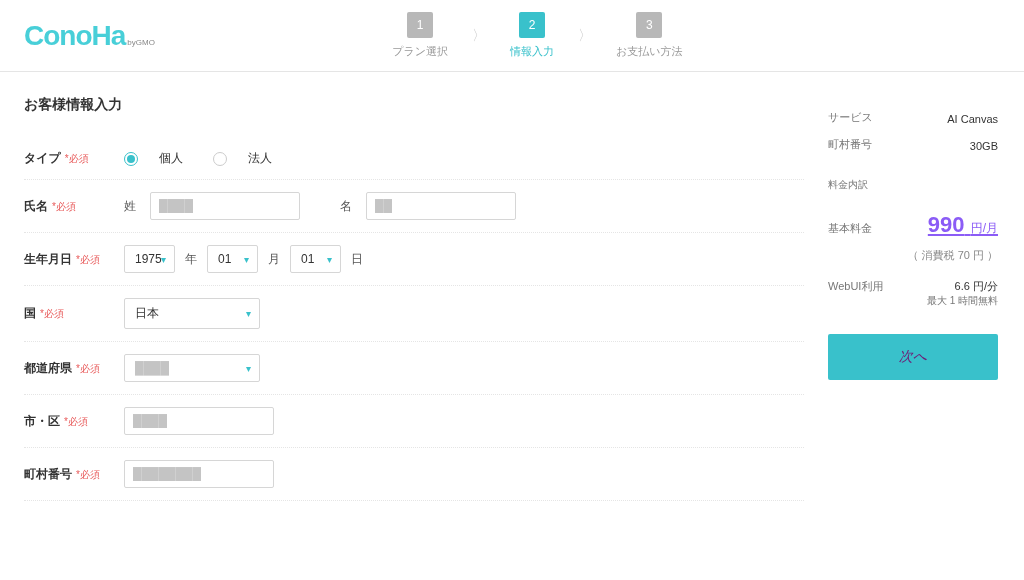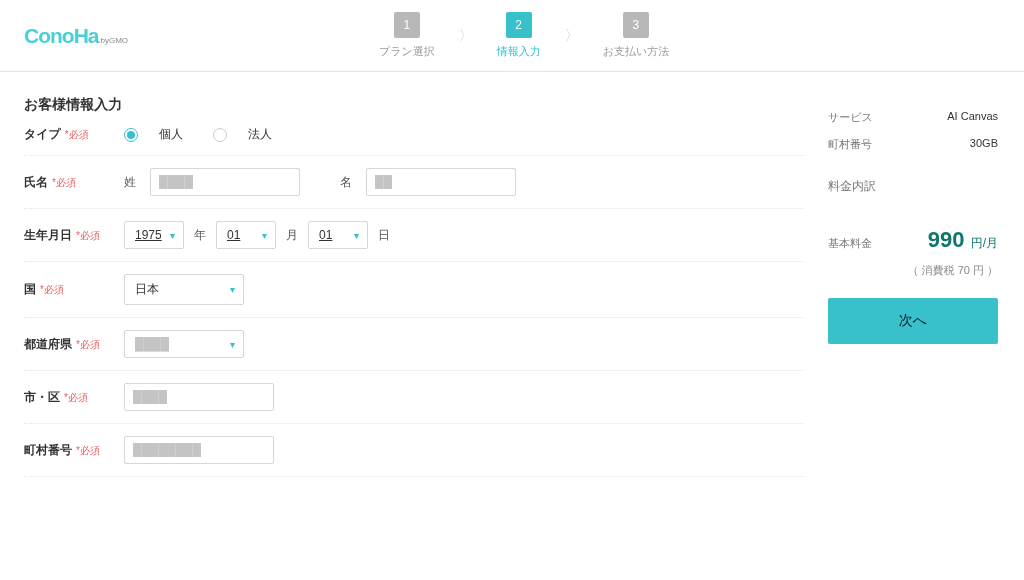--- a/index.html
+++ b/index.html
@@ -1,58 +1,58 @@
 <!DOCTYPE html>
 <html><head>
   <meta charset="utf-8">
   <style>
     * { box-sizing: border-box; margin: 0; padding: 0; }
     body { font-family: "Hiragino Sans", "Meiryo", sans-serif; font-size: 12px; color: #333; background: #fff; }
     .header { display: flex; align-items: center; padding: 12px 24px; border-bottom: 1px solid #e5e5e5; }
     .logo { display: flex; align-items: baseline; margin-right: 40px; }
-    .logo-text { font-size: 21px; font-weight: 700; color: #48cfd8; letter-spacing: -1px; }
+    .logo-text { font-size: 28px; font-weight: 700; color: #48cfd8; letter-spacing: -1px; }
     .logo-sub { font-size: 8px; color: #888; margin-left: 2px; }
     .steps { display: flex; align-items: center; gap: 24px; flex: 1; justify-content: center; margin-right: 120px; }
     .step { display: flex; flex-direction: column; align-items: center; gap: 6px; }
     .step-num { width: 26px; height: 26px; display: flex; align-items: center; justify-content: center; font-size: 12px; color: #fff; background: #b8b8b8; border-radius: 2px; }
     .step.active .step-num { background: #39c1cb; }
     .step-label { font-size: 11px; color: #999; }
     .step.active .step-label { color: #39c1cb; }
     .chev { color: #ccc; font-size: 14px; }
     .container { display: flex; padding: 24px; gap: 24px; }
     .main { flex: 1; max-width: 780px; }
-    .section-title { font-size: 14px; font-weight: 600; color: #333; }
+    .section-title { font-size: 14px; font-weight: 600; color: #333; margin-bottom: 24px; }
     .form-row { display: flex; align-items: center; padding: 12px 0; border-bottom: 1px dotted #e5e5e5; }
     .form-label { width: 100px; font-size: 12px; font-weight: 600; color: #333; }
     .form-label .req { font-size: 10px; color: #e85a5a; font-weight: 400; margin-left: 4px; }
     .form-content { flex: 1; display: flex; align-items: center; gap: 10px; }
     .radio { display: inline-flex; align-items: center; gap: 21px; margin-right: 20px; cursor: pointer; }
     .radio-dot { width: 14px; height: 14px; border: 1px solid #39c1cb; border-radius: 50%; display: inline-flex; align-items: center; justify-content: center; }
     .radio-dot.unchecked { border-color: #ccc; }
     .radio-dot .inner { width: 8px; height: 8px; background: #39c1cb; border-radius: 50%; display: none; }
     .radio.checked .radio-dot .inner { display: block; }
     .txt-input { border: 1px solid #d6d6d6; border-radius: 2px; padding: 6px 8px; font-size: 12px; width: 150px; color: #c4c4c4; }
-    .select { border: 1px solid #d6d6d6; border-radius: 2px; padding: 6px 28px 6px 10px; font-size: 12px; position: relative; display: inline-flex; align-items: center; width: 120px; background: #fff; cursor: pointer; }
-    .select.sm { width: 60px; text-decoration: underline; }
+    .select { border: 1px solid #d6d6d6; border-radius: 2px; padding: 6px 28px 6px 10px; font-size: 12px; position: relative; display: inline-flex; align-items: center; width: 136px; background: #fff; cursor: pointer; }
+    .select.sm { width: 51px; }
     .select .sel-arrow { position: absolute; right: 8px; color: #39c1cb; font-size: 10px; }
     .unit { font-size: 12px; color: #555; }
     .sub-label { font-size: 12px; color: #555; margin-right: 4px; }
     .sidebar { width: 170px; padding-top: 8px; }
-    .plan-row { display: flex; justify-content: space-between; font-size: 11px; padding: 6px 0; }
+    .plan-row { display: flex; justify-content: space-between; font-size: 11px; padding: 6px 0; align-items: flex-end; }
     .plan-row .k { color: #777; }
     .plan-row .v { color: #333; }
-    .price-head { font-size: 12px; color: #777; margin: 20px 0 26px; }
+    .price-head { font-size: 10px; color: #777; margin: 20px 0 14px; }
     .price-row { display: flex; justify-content: space-between; align-items: baseline; padding: 6px 0; }
     .price-row .k { font-size: 11px; color: #777; }
-    .price-big { font-size: 22px; font-weight: 600; color: #0f766e; }
+    .price-big { font-size: 22px; font-weight: 600; color: #8b5cf6; text-decoration: underline; }
     .price-big .yen { font-size: 12px; font-weight: 400; }
     .tax { text-align: right; font-size: 11px; color: #888; margin-top: 4px; }
     .usage-v { text-align: right; font-size: 11px; color: #333; }
     .usage-note { font-size: 10px; color: #777; }
-    .next-btn { margin-top: 20px; width: 100%; background: #39c1cb; color: #0f172a; border: none; padding: 14px; font-size: 14px; cursor: pointer; border-radius: 2px; }
+    .next-btn { margin-top: 20px; width: 100%; background: #39c1cb; color: #701a75; border: none; padding: 14px; font-size: 14px; cursor: pointer; border-radius: 2px; font-style: italic; }
   </style>
 </head>
 <body>
 
 <div class="header">
   <div class="logo">
     <span class="logo-text">ConoHa</span>
     <span class="logo-sub">byGMO</span>
   </div>
   <div class="steps">
@@ -170,15 +170,22 @@
     <div class="plan-row">
         <span class="k">町村番号</span>
         <span class="v">30GB</span>
       </div>
     <div class="price-head">料金内訳</div>
     <div class="price-row">
       <span class="k">基本料金</span>
       <span class="price-big"><span>990</span> <span class="yen">円/月</span></span>
     </div>
     <div class="tax">（ 消費税 70 円 ）</div>
+    <div class="price-row" style="margin-top:10px;align-items:flex-start">
+      <span class="k">WebUI利用</span>
+      <span class="usage-v">
+        <span>6.6 円/分</span><br>
+        <span class="usage-note">最大 1 時間無料</span>
+      </span>
+    </div>
     <button class="next-btn">次へ</button>
   </div>
 </div>
 
 </body></html>

